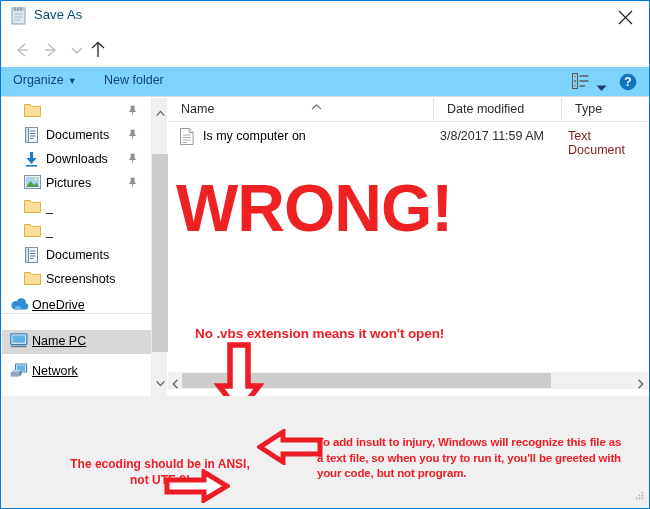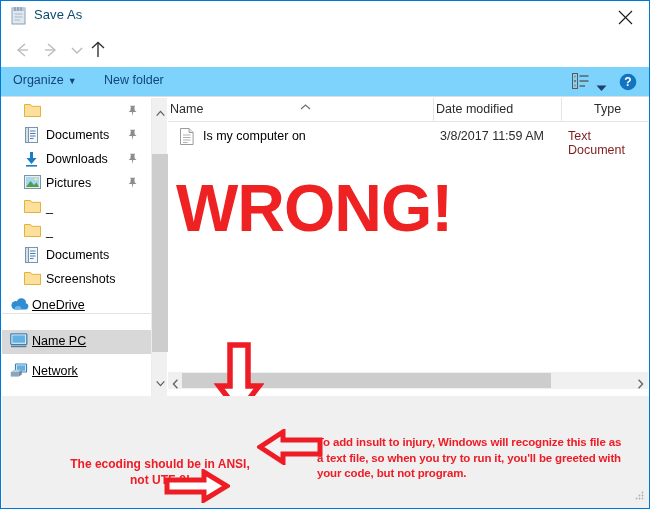--- a/index.html
+++ b/index.html
@@ -128,24 +128,24 @@
   #colhdr {
     position: absolute; left: 0; top: 0; width: 480px; height: 24px;
     border-bottom: 1px solid #e5e5e5;
   }
   .col {
     position: absolute; top: 0; height: 23px;
     font-size: 12.5px; color: #2b2b2b; padding-top: 4px;
     border-left: 1px solid #e5e5e5;
   }
   .col:first-child { border-left: 0; }
-  .col span { margin-left: 2px; }
+  .col span { margin-left: 13px; }
   #col-name { left: 0; width: 265px; }
   #col-date { left: 265px; width: 128px; }
-  #col-type { left: 393px; width: 84px; padding-left: 30px; }
+  #col-type { left: 393px; width: 84px; }
   #sortmark { position: absolute; left: 130px; top: 1px; }
 
   #file-row {
     position: absolute; left: 0; top: 26px; width: 480px; height: 26px;
   }
   #file-icon  { position: absolute; left: 12px; top: 4px; }
   #file-name  { position: absolute; left: 35px; top: 5px; font-size: 12.5px; color: #000; }
   #file-date  { position: absolute; left: 272px; top: 5px; font-size: 12.5px; color: #2b2b2b; }
   #file-type  { position: absolute; left: 400px; top: 5px; font-size: 12.5px; color: #7f1d1d; }
 
@@ -474,20 +474,21 @@
     </span>
     <div id="h-thumb"></div>
     <span class="rgt">
       <svg width="7" height="10" viewBox="0 0 7 10">
           <path d="M1.6 0.8 L5.6 5 L1.6 9.2" fill="none" stroke="#606060" stroke-width="1.3"></path>
         </svg>
     </span>
   </div>
 
   <div id="wrong">WRONG!</div>
+  <div id="anno-vbs">No .vbs extension means it won't open!</div>
 
   <svg class="arrow-svg" style="left:213px; top:341px;" width="50" height="74" viewBox="0 0 50 74">
     <path d="M16 3 L34 3 L34 44 L45 44 L25 70 L5 44 L16 44 Z" fill="#ffffff" stroke="#ee1c25" stroke-width="5.5" stroke-linejoin="miter"></path>
   </svg>
 
   <div id="bottom">
 
     <div id="hide-folders">
       
       

